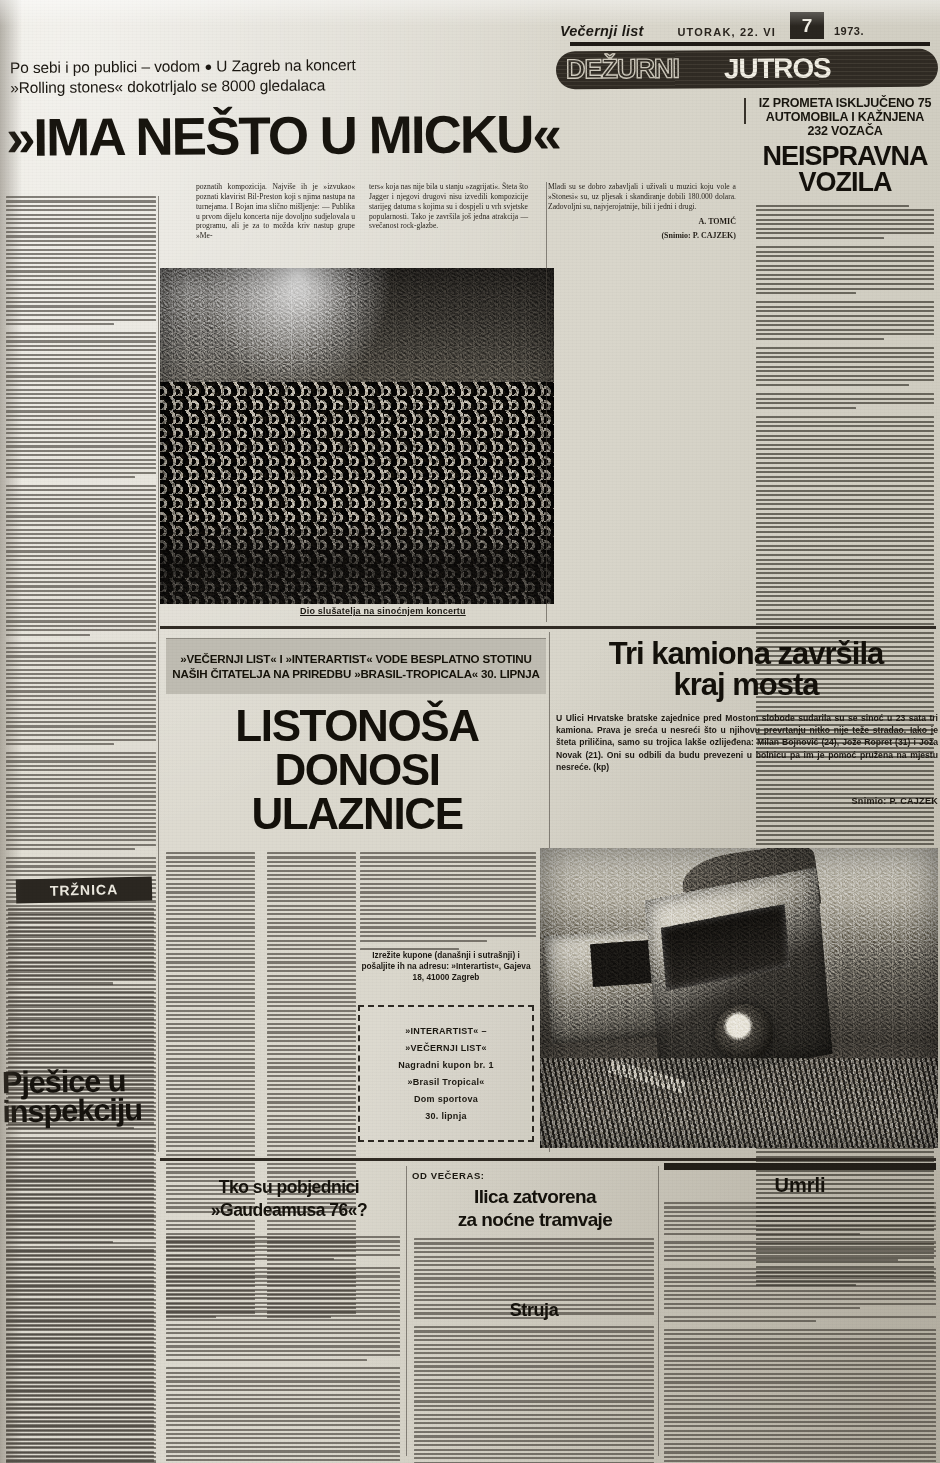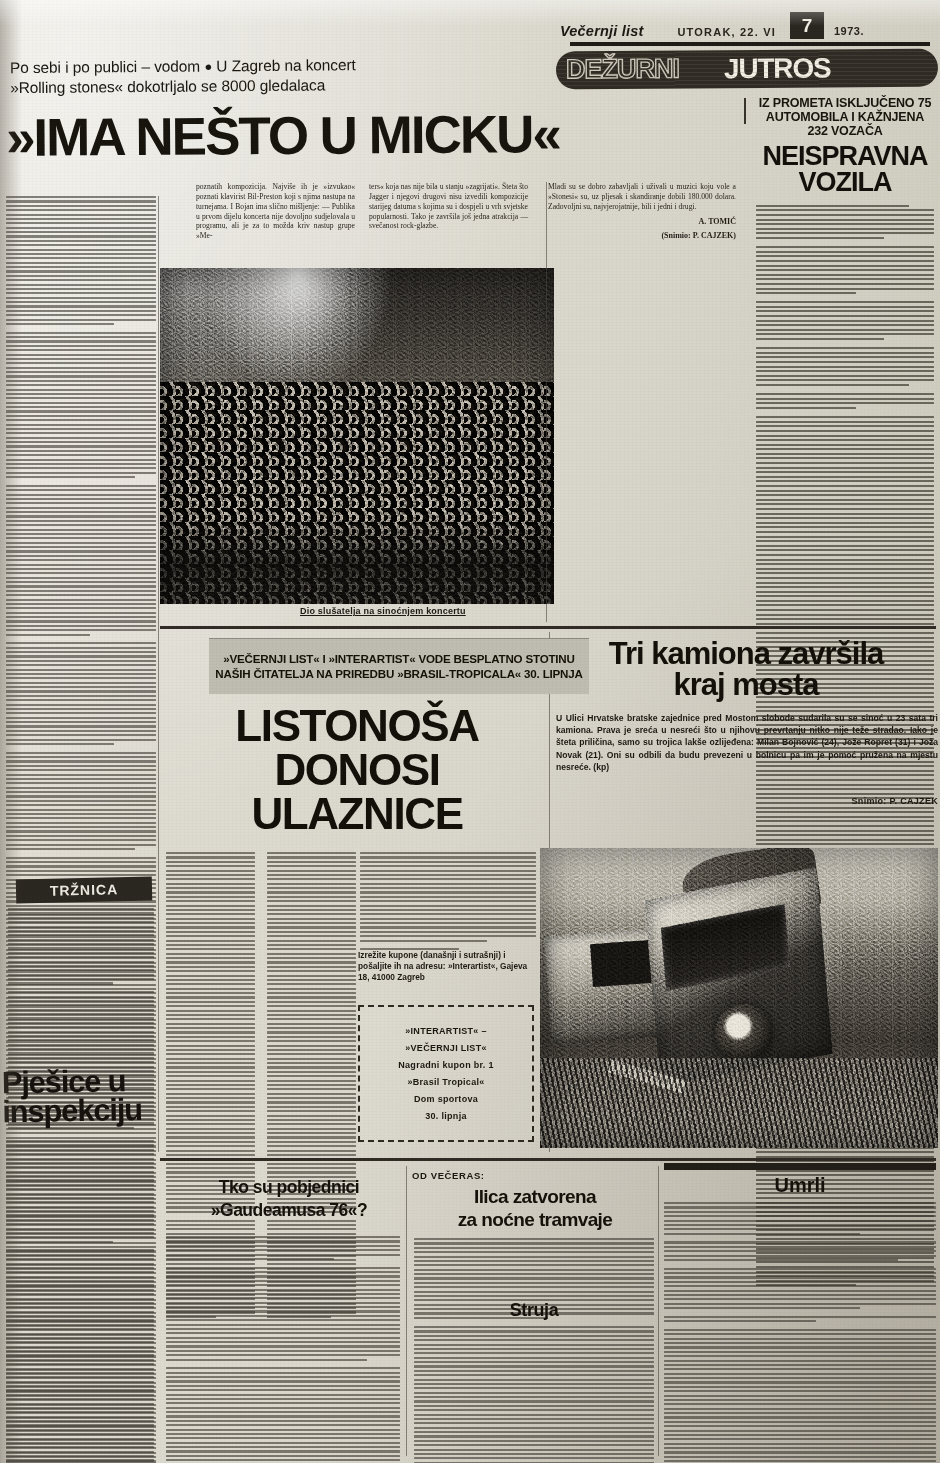--- a/index.html
+++ b/index.html
@@ -276,42 +276,41 @@
     color:#1d1a14; letter-spacing:.2px;text-decoration:underline;
   }
   .hrule { position:absolute; background:#312c25; }
 
   
   #listo-kicker {
     position:absolute; left:166px; top:638px; width:380px; height:56px;
     background:#bfbcb2;
     display:flex; align-items:center; justify-content:center;
     border-top:1px solid #8d8a81;
-    margin-left:43px;
   }
   #listo-kicker div {
     font-family:"Liberation Sans", sans-serif; font-weight:bold; font-size:11.6px;
     text-align:center; line-height:1.22; color:#151209; letter-spacing:-.2px;
   }
   #listo-head {
     position:absolute; left:166px; top:704px; width:382px;
     font-family:"Liberation Sans", sans-serif; font-weight:bold;
     font-size:44px; line-height:1.0; text-align:center; color:#14110b;
     letter-spacing:-1.4px;
   }
   #listo-cols { position:absolute; left:166px; top:852px; width:190px; display:flex; gap:12px; }
   #listo-cols .c { width:89px; }
 
   #listo-col2 { position:absolute; left:360px; top:852px; width:176px; }
 
   
   #coupon-note {
     position:absolute; left:358px; top:950px; width:176px;
     font-family:"Liberation Sans", sans-serif; font-weight:bold; font-size:8.3px;
-    line-height:1.35; color:#1e1a14; 
+    line-height:1.35; color:#1e1a14; text-align:center;
   }
   #coupon-box {
     position:absolute; left:358px; top:1005px; width:176px; height:137px;
     border:2px dashed #2d2923;
     display:flex; flex-direction:column; align-items:center; justify-content:center;
     gap:7px;
     background:rgba(255,255,255,.06);
   }
   #coupon-box div {
     font-family:"Liberation Sans", sans-serif; font-weight:bold; font-size:9px;

